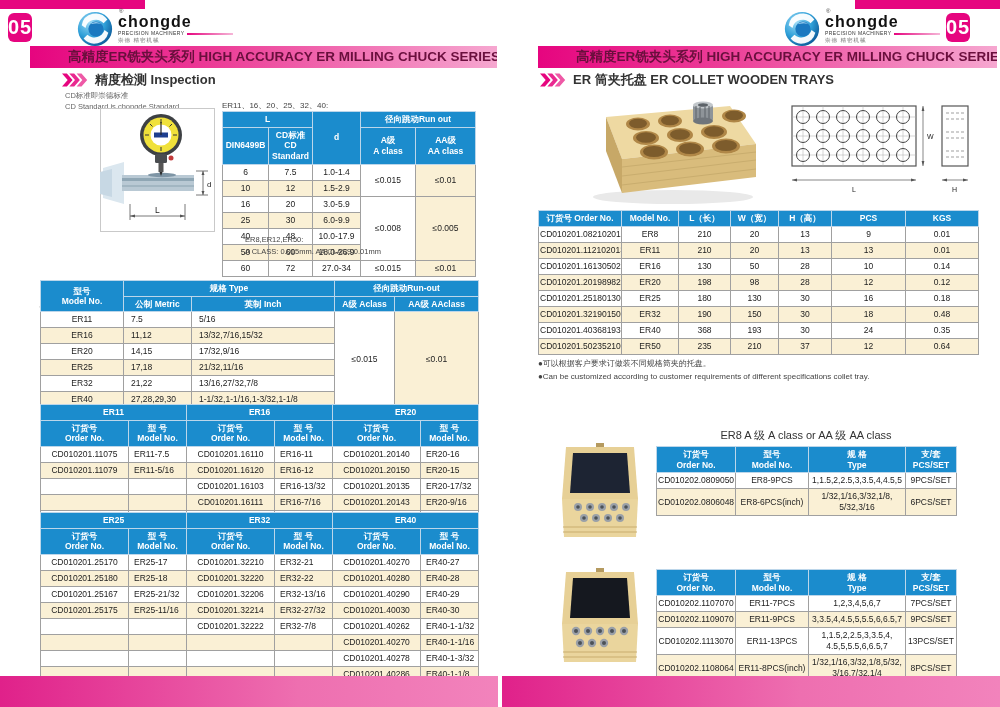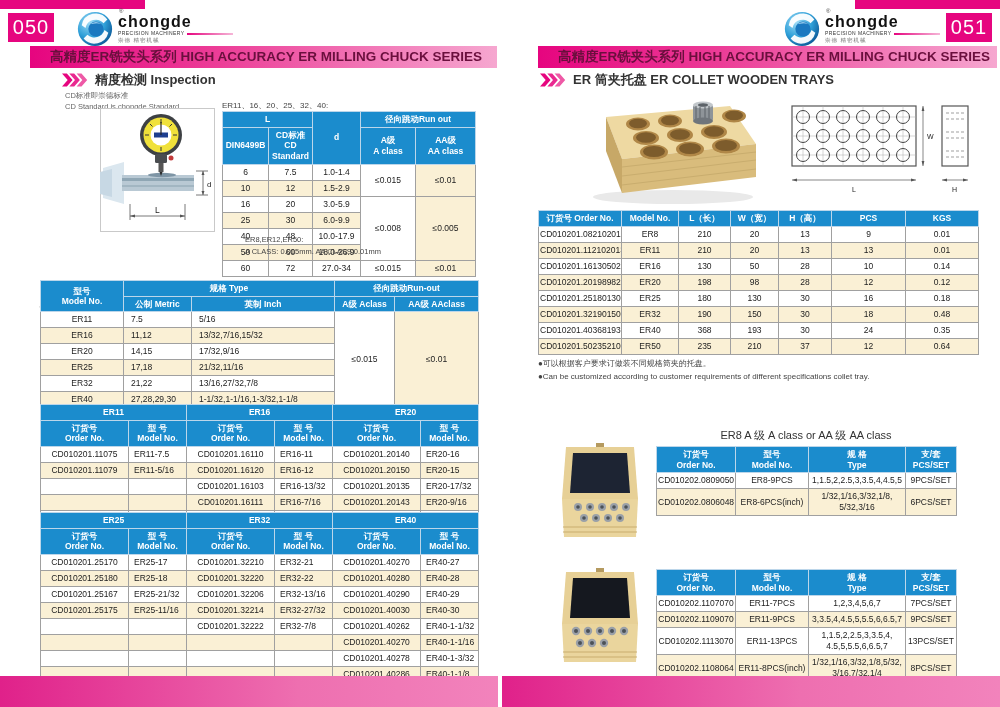--- a/index.html
+++ b/index.html
@@ -1,34 +1,34 @@
 <!DOCTYPE html>
 <html><head>
 <meta charset="utf-8">
 <style>
   html,body{margin:0;padding:0;background:#fff;}
   #canvas{position:relative;width:1000px;height:707px;background:#fff;overflow:hidden;
           font-family:"Liberation Sans","DejaVu Sans",sans-serif;color:#222;}
   
   .topbar{position:absolute;top:0;height:9px;background:#e6057f;}
-  .pageno{position:absolute;top:13px;width:46px;height:29px;background:#e6057f;color:#fff;
-          font-size:20px;font-weight:normal;text-align:center;line-height:29px;letter-spacing:1px;}
+  .pageno{position:absolute;top:13px;width:24px;height:29px;background:#e6057f;color:#fff;
+          font-size:20px;font-weight:bold;text-align:center;line-height:29px;letter-spacing:1px;border-radius:6px;}
   
   .logo{position:absolute;top:9px;height:40px;display:flex;align-items:center;gap:4px;}
   .logo .ltext{position:relative;line-height:1;}
   .logo .reg{position:absolute;top:-6px;left:1px;font-size:6px;color:#444;}
   .logo .brand{font-size:16px;font-weight:bold;letter-spacing:1px;color:#111;}
   .logo .tagrow{display:flex;align-items:center;gap:3px;margin-top:1px;}
   .logo .tagline{font-size:5px;color:#333;letter-spacing:.4px;}
   .logo .dash{width:46px;height:2px;background:linear-gradient(90deg,#e6057f,#f6b7d8);}
   .logo .cn{font-size:5.5px;color:#777;margin-top:2px;letter-spacing:1px;}
   
   .banner{position:absolute;top:46px;height:22px;line-height:22px;
           background:linear-gradient(90deg,#e6057f 0%,#ec3d97 40%,#f6a7d0 100%);
-          color:#6a0f3d;font-weight:bold;font-size:13.5px;padding-left:20px;box-sizing:border-box;
+          color:#6a0f3d;font-weight:bold;font-size:13.5px;padding-left:38px;box-sizing:border-box;
           white-space:nowrap;overflow:hidden;}
   
   .sechead{position:absolute;display:flex;align-items:center;gap:7px;}
   .sechead .lbl{font-size:13px;font-weight:bold;color:#333;white-space:nowrap;}
   .subnote{position:absolute;font-size:7.5px;color:#666;line-height:1.5;}
   .note{position:absolute;font-size:7.5px;color:#444;line-height:1.6;}
   .smalllabel{position:absolute;font-size:8px;color:#444;}
   .spec-title{position:absolute;font-size:10.5px;font-weight:bold;color:#222;white-space:nowrap;margin-top:37px;}
   .set-title{position:absolute;font-size:11px;color:#333;text-align:center;white-space:nowrap;}
   

